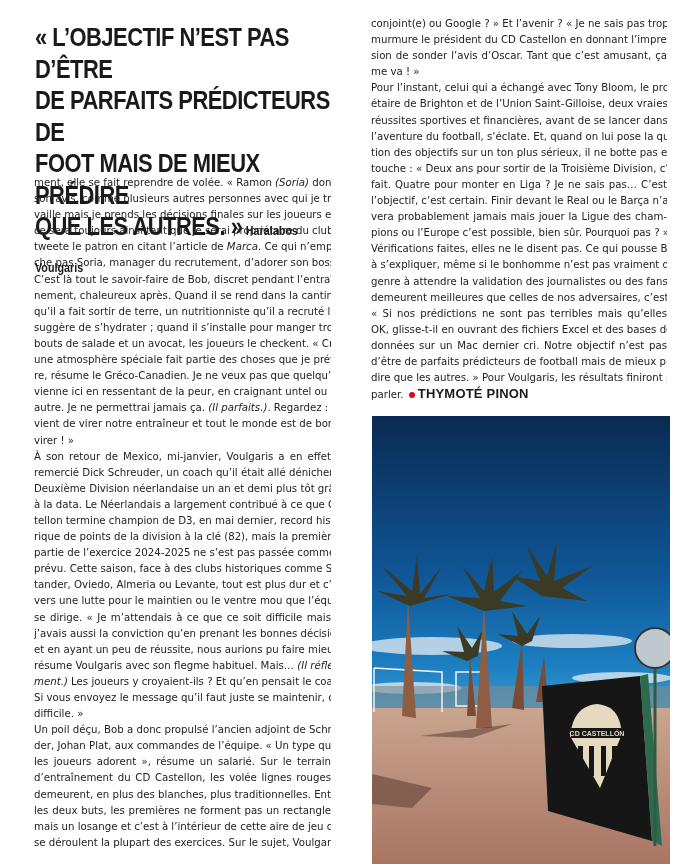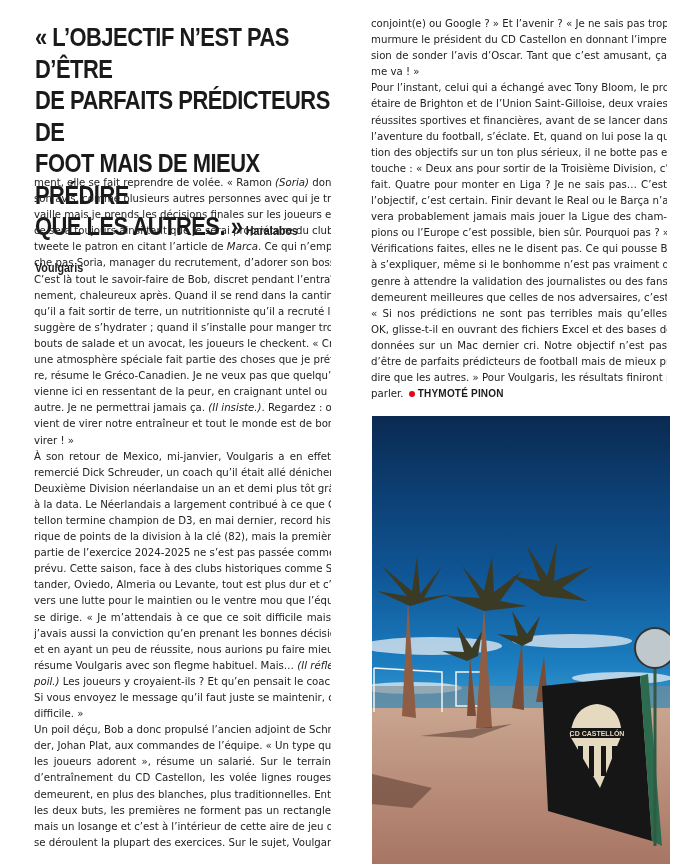--- a/index.html
+++ b/index.html
@@ -21,21 +21,21 @@
     position: absolute; font-size: 10.2px; line-height: 16.1px; color: #222;
     text-align: justify;
   }
   .col-left { left: 34px; top: 175px; width: 297px; }
   .col-right { left: 371px; top: 16px; width: 296px; }
   .col .line { display: block; text-align: justify; text-align-last: justify; white-space: nowrap; overflow: hidden; }
   .col .line.last { text-align-last: left; }
   .line span { }
   i { font-style: italic; }
 
-  .byline { font-family: "Liberation Sans", sans-serif; font-weight: bold; font-size: 10px; letter-spacing: 0.2px; color: #1a1a1a; }
+  .byline { font-family: "Liberation Sans", sans-serif; font-weight: bold; font-size: 13px; letter-spacing: 0.2px; color: #1a1a1a; }
   .dot { display: inline-block; width: 6px; height: 6px; border-radius: 50%; background: #e30613; margin: 0 3px 1px 2px; vertical-align: middle; }
 
   .photo {
     position: absolute; left: 372px; top: 416px; width: 298px; height: 448px; overflow: hidden;
     background: linear-gradient(180deg, #0b2c56 0%, #0f4a86 20%, #1263a3 45%, #1a7fc0 60%, #4aa4d8 70%, #9cc6de 78%, #c9a38c 84%, #b88a78 92%, #9a6b5c 100%);
   }
   .photo svg { position: absolute; left: 0; top: 0; width: 100%; height: 100%; }
 </style>
 </head>
 <body>
@@ -55,38 +55,38 @@
     <div class="line"><span>tweete le patron en citant l’article de </span><i>Marca</i><span>. Ce qui n’empê-</span></div>
     <div class="line"><span>che pas Soria, manager du recrutement, d’adorer son boss.</span></div>
     <div class="line"><span>C’est là tout le savoir-faire de Bob, discret pendant l’entraî-</span></div>
     <div class="line"><span>nement, chaleureux après. Quand il se rend dans la cantine</span></div>
     <div class="line"><span>qu’il a fait sortir de terre, un nutritionniste qu’il a recruté lui</span></div>
     <div class="line"><span>suggère de s’hydrater ; quand il s’installe pour manger trois</span></div>
     <div class="line"><span>bouts de salade et un avocat, les joueurs le checkent. « Créer</span></div>
     <div class="line"><span>une atmosphère spéciale fait partie des choses que je préfè-</span></div>
     <div class="line"><span>re, résume le Gréco-Canadien. Je ne veux pas que quelqu’un</span></div>
     <div class="line"><span>vienne ici en ressentant de la peur, en craignant untel ou un</span></div>
-    <div class="line"><span>autre. Je ne permettrai jamais ça. </span><i>(Il insiste.)</i><span>. Regardez : on</span></div>
+    <div class="line"><span>autre. Je ne permettrai jamais ça. </span><i>(Il parfaits.)</i><span>. Regardez : on</span></div>
     <div class="line"><span>vient de virer notre entraîneur et tout le monde est de bonne</span></div>
     <div class="line last"><span>virer ! »</span></div>
     <div class="line"><span>À son retour de Mexico, mi-janvier, Voulgaris a en effet</span></div>
     <div class="line"><span>remercié Dick Schreuder, un coach qu’il était allé dénicher en</span></div>
     <div class="line"><span>Deuxième Division néerlandaise un an et demi plus tôt grâce</span></div>
     <div class="line"><span>à la data. Le Néerlandais a largement contribué à ce que Cas-</span></div>
     <div class="line"><span>tellon termine champion de D3, en mai dernier, record histo-</span></div>
     <div class="line"><span>rique de points de la division à la clé (82), mais la première</span></div>
     <div class="line"><span>partie de l’exercice 2024-2025 ne s’est pas passée comme</span></div>
     <div class="line"><span>prévu. Cette saison, face à des clubs historiques comme San-</span></div>
     <div class="line"><span>tander, Oviedo, Almeria ou Levante, tout est plus dur et c’est</span></div>
     <div class="line"><span>vers une lutte pour le maintien ou le ventre mou que l’équipe</span></div>
     <div class="line"><span>se dirige. « Je m’attendais à ce que ce soit difficile mais</span></div>
     <div class="line"><span>j’avais aussi la conviction qu’en prenant les bonnes décisions</span></div>
     <div class="line"><span>et en ayant un peu de réussite, nous aurions pu faire mieux,</span></div>
     <div class="line"><span>résume Voulgaris avec son flegme habituel. Mais… </span><i>(Il réflé-</i></div>
-    <div class="line"><i>poil.)</i><span> Les joueurs y croyaient-ils ? Et qu’en pensait le coach ?</span></div>
+    <div class="line"><i>ment.)</i><span> Les joueurs y croyaient-ils ? Et qu’en pensait le coach ?</span></div>
     <div class="line"><span>Si vous envoyez le message qu’il faut juste se maintenir, c’est</span></div>
     <div class="line last"><span>difficile. »</span></div>
     <div class="line"><span>Un poil déçu, Bob a donc propulsé l’ancien adjoint de Schreu-</span></div>
     <div class="line"><span>der, Johan Plat, aux commandes de l’équipe. « Un type que</span></div>
     <div class="line"><span>les joueurs adorent », résume un salarié. Sur le terrain</span></div>
     <div class="line"><span>d’entraînement du CD Castellon, les volée lignes rouges</span></div>
     <div class="line"><span>demeurent, en plus des blanches, plus traditionnelles. Entre</span></div>
     <div class="line"><span>les deux buts, les premières ne forment pas un rectangle</span></div>
     <div class="line"><span>mais un losange et c’est à l’intérieur de cette aire de jeu que</span></div>
     <div class="line"><span>se déroulent la plupart des exercices. Sur le sujet, Voulgaris</span></div>

